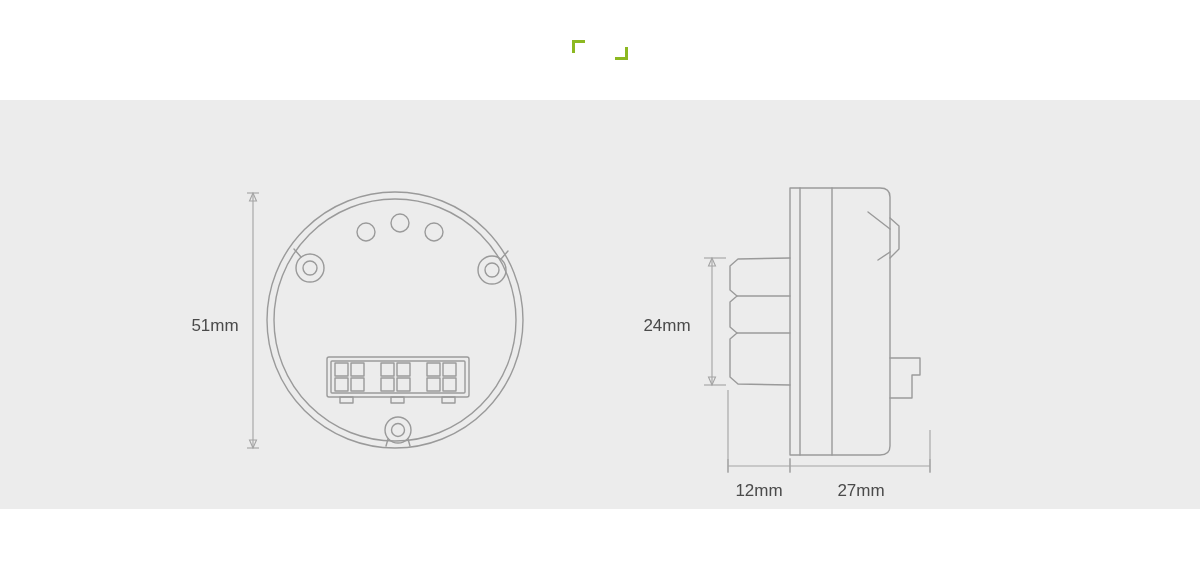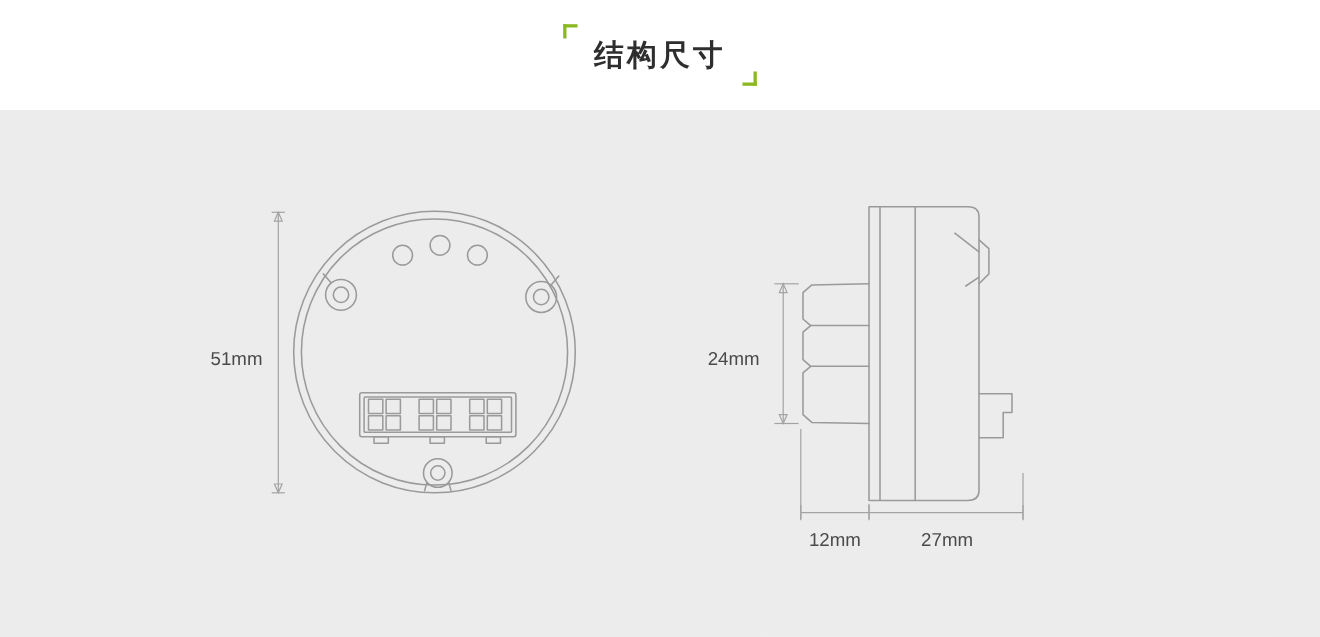--- a/index.html
+++ b/index.html
@@ -8,35 +8,34 @@
   body { font-family:"Liberation Sans","DejaVu Sans",sans-serif; background:#ffffff; }
   .page { position:relative; width:1200px; height:579px; overflow:hidden; }
 
   .title-bar { height:100px; background:#ffffff; display:flex; align-items:center; justify-content:center; }
   .title-wrap { position:relative; padding:8px 12px; }
   .title-wrap h1 { font-size:27px; font-weight:bold; color:#2e2e2e; letter-spacing:3px; }
   .bracket { position:absolute; width:13px; height:13px; }
   .bracket.tl { left:-16px; top:-2px; border-left:3px solid var(--accent); border-top:3px solid var(--accent); }
   .bracket.br { right:-16px; bottom:-2px; border-right:3px solid var(--accent); border-bottom:3px solid var(--accent); }
 
-  .canvas { position:relative; height:479px; background:var(--bg); }
+  .canvas { position:relative; height:409px; background:var(--bg); }
   .canvas svg { display:block; }
   svg text { font-family:"Liberation Sans","DejaVu Sans",sans-serif; font-size:17px; fill:var(--text); }
   .outline { stroke:var(--line); stroke-width:1.4; fill:none; stroke-linejoin:round; stroke-linecap:round; }
   .dim { stroke:var(--dim); stroke-width:1.1; fill:none; }
 </style>
 </head>
 <body>
 
 <div class="page">
 
   <header class="title-bar">
     <div class="title-wrap">
       <span class="bracket tl"></span>
-      <h1>结构尺寸</h1>
       <span class="bracket br"></span>
     </div>
   </header>
 
   <main class="canvas">
     <svg width="1200" height="479" viewBox="0 0 1200 479">
 
       <g>
 
         <circle class="outline" cx="395" cy="220" r="128"></circle>

